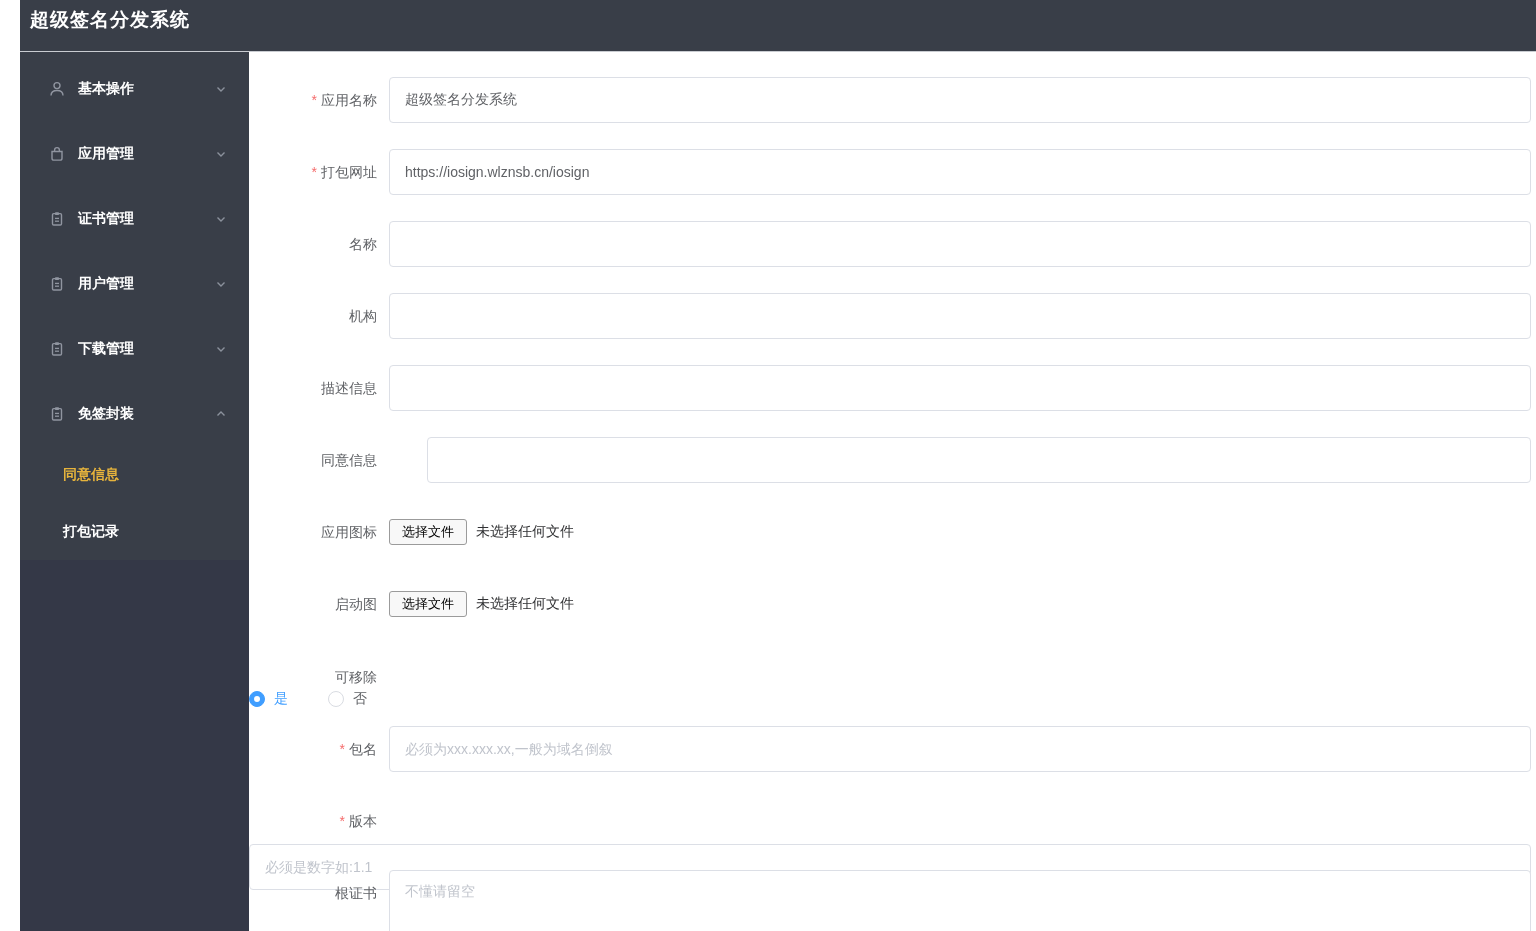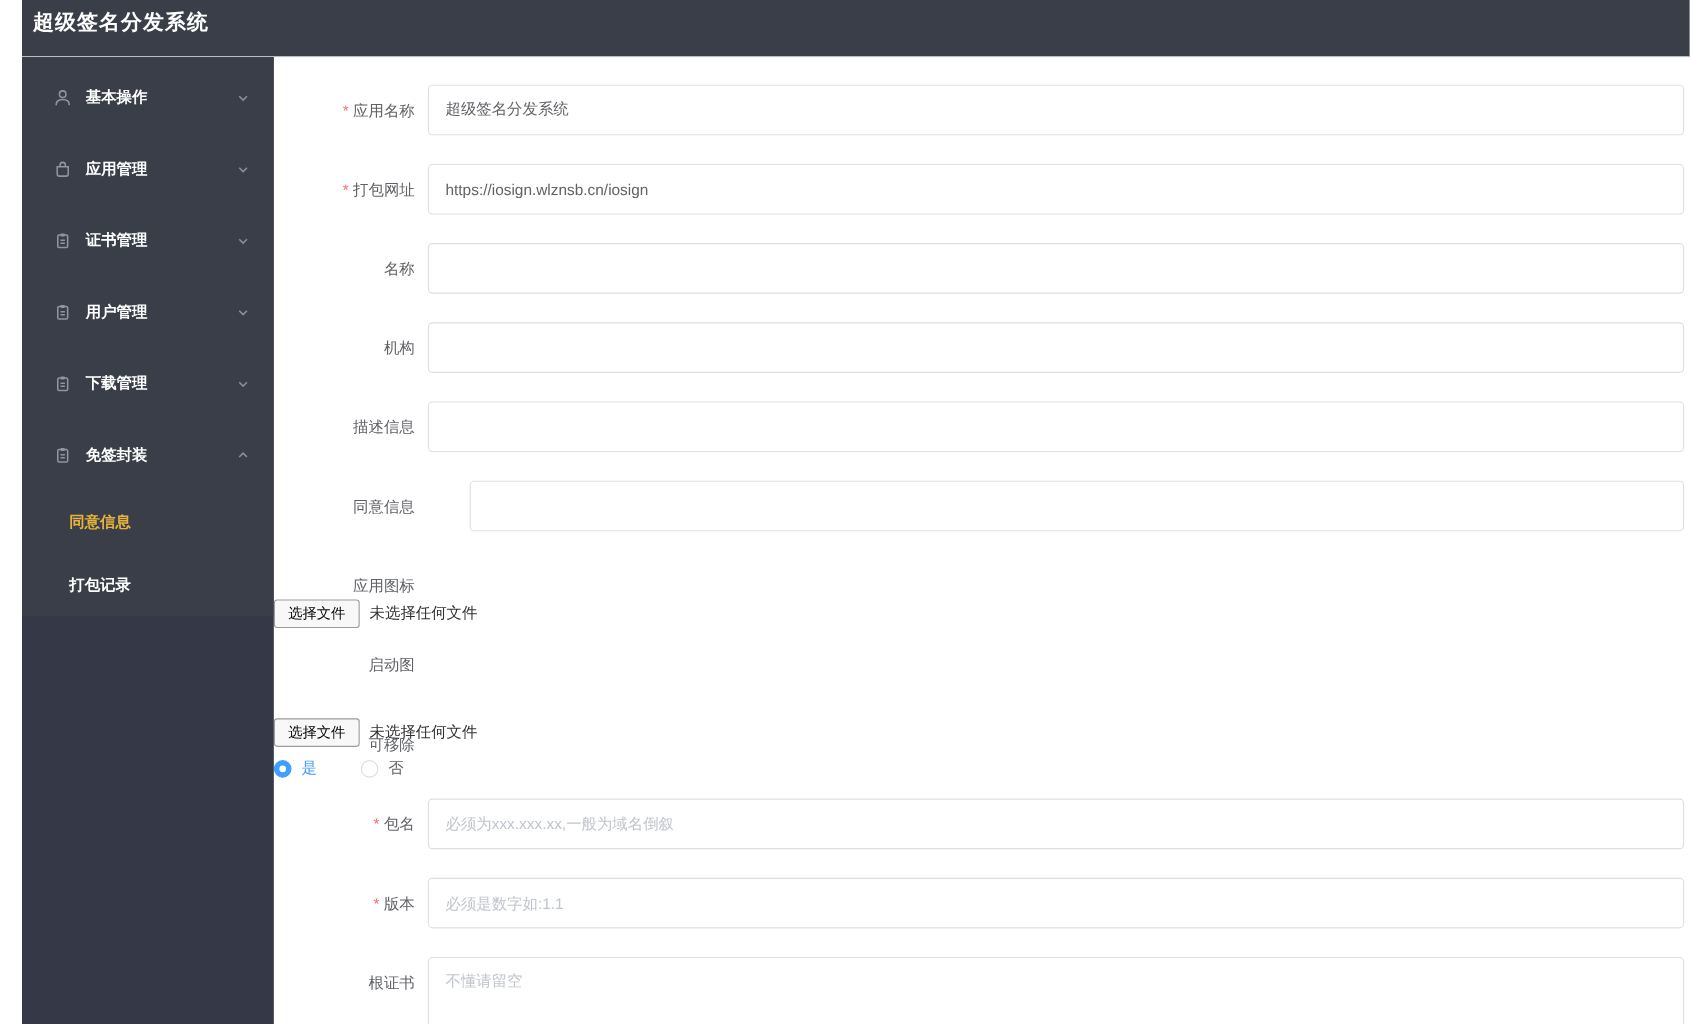--- a/index.html
+++ b/index.html
@@ -25,23 +25,23 @@
   .row { position:absolute; left:0; right:25px; display:flex; }
   .lbl { width:128px; flex:none; text-align:right; padding-right:12px; font-size:14px; color:#606266; white-space:nowrap; }
   .req { color:#f56c6c; margin-right:4px; }
   .ctrl { flex:1; min-width:0; }
   .input-row { height:46px; }
   .input-row .lbl { line-height:46px; }
   input.text { width:100%; height:46px; box-sizing:border-box; border:1px solid #dcdfe6; border-radius:4px; padding:0 15px; font-size:14px; color:#606266; outline:none; font-family:inherit; background:#fff; }
   input.text::placeholder, textarea.area::placeholder { color:#c0c4cc; opacity:1; }
 
   .r1{top:25px;} .r2{top:97px;} .r3{top:169px;} .r4{top:241px;} .r5{top:313px;} .r6{top:385px;gap:38px;}
-  .r7{top:467px;} .r8{top:539px;gap:36px;} .r9{top:612px;} .r10{top:674px;} .r11{top:746px;} .r12{top:818px;}
-
-  .file-row { height:26px;flex-direction:column; }
+  .r7{top:467px;} .r8{top:539px;} .r9{top:612px;} .r10{top:674px;} .r11{top:746px;flex-direction:column;} .r12{top:818px;}
+
+  .file-row { height:26px; }
   .file-row .lbl { line-height:26px; }
   .file-ctrl { display:flex; align-items:center; }
   .file-btn { height:26px; padding:0 12px; font-size:13px; color:#000000; background:#f8f8f8; border:1px solid #9b9b9b; border-radius:3px; cursor:pointer; font-family:inherit; }
   .file-status { margin-left:9px; font-size:14px; color:#303133; }
 
   .radio-row { height:26px;flex-direction:column; }
   .radio-row .lbl { line-height:26px; }
   .radio-ctrl { display:flex; align-items:center; }
   .radio-opt { display:flex; align-items:center; cursor:pointer; }
   .radio-opt.second { margin-left:40px; }

